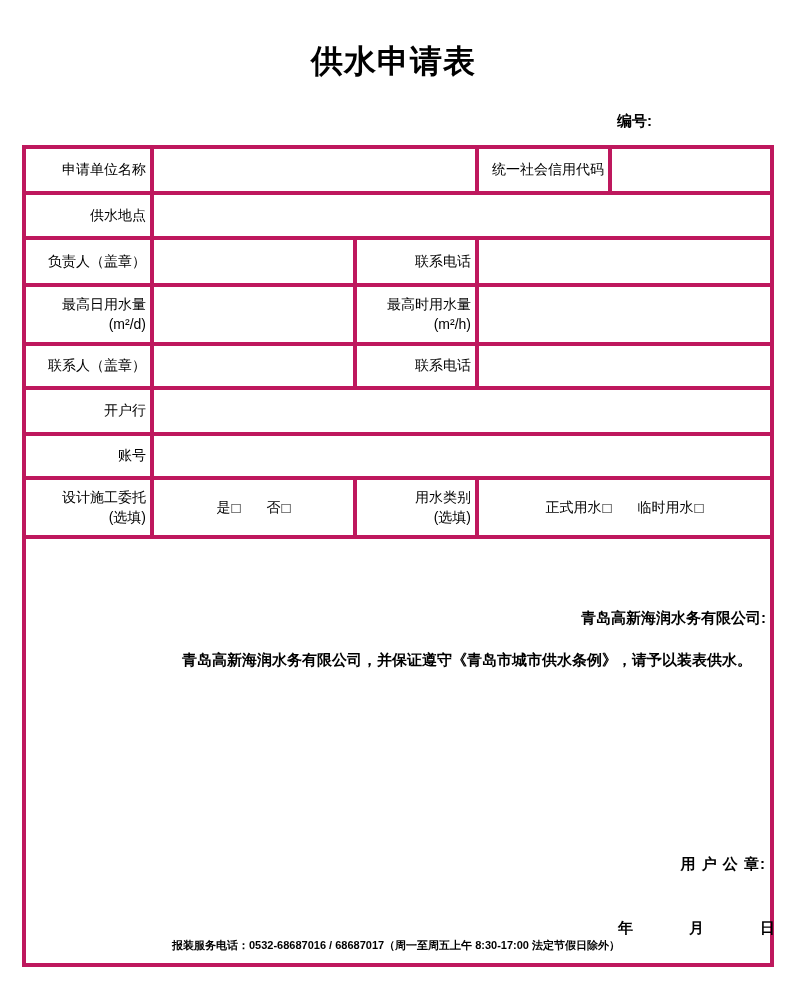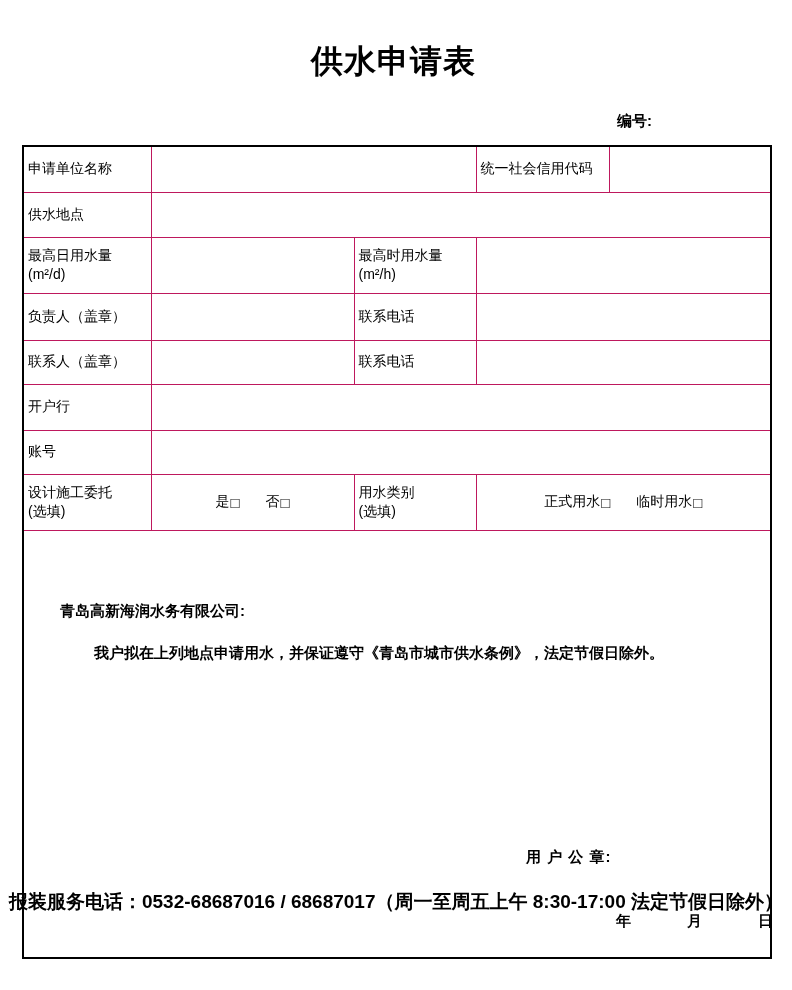--- a/index.html
+++ b/index.html
@@ -26,23 +26,23 @@
   }
 
   table.form {
     position: absolute; top: 145px; left: 22px;
     width: 748px;
     border-collapse: collapse;
     table-layout: fixed;
     border: 2px solid #000;
   }
   table.form td {
-    border: 1px solid #be185d;
+    border: 4px solid #be185d;
     font-size: 14px;
-    text-align: left;
+    text-align: right;
     vertical-align: middle;
     padding: 8px 4px;
     line-height: 1.4;
   }
   td.lbl { font-weight: 400; }
   td.fill { background: #fff; }
 
   .two-line span { display: block; }
 
   .opt-row { display: flex; justify-content: center; align-items: center; }
@@ -55,23 +55,23 @@
     text-align: left;
     vertical-align: top;
     padding: 0;
   }
   .company { margin: 42px 0 0 32px; font-size: 15px; font-weight: 700; }
   .statement { margin: 21px 14px 0 66px; font-size: 15px; font-weight: 700; }
   .seal { margin: 183px 0 0 498px; font-size: 15px; font-weight: 700; letter-spacing: 1px; }
   .date-line { margin: 43px 0 0 588px; display: flex; gap: 56px; font-size: 15px; font-weight: 700; }
 
   .footer {
-    position: absolute; top: 889px; left: 0; right: 0;
+    position: absolute; top: 938px; left: 0; right: 0;
     text-align: center;
-    font-size: 19px; font-weight: 700;
+    font-size: 11px; font-weight: 700;
   }
 </style>
 </head>
 <body>
 
 <div class="page">
 
   <div class="title">供水申请表</div>
 
   <div class="serial">编号:</div>
@@ -91,37 +91,37 @@
       <td class="fill" colspan="2"></td>
       <td class="lbl">统一社会信用代码</td>
       <td class="fill"></td>
     </tr>
 
     <tr style="height:45px">
       <td class="lbl">供水地点</td>
       <td class="fill" colspan="4"></td>
     </tr>
 
+    <tr style="height:47px">
+      <td class="lbl">负责人（盖章）</td>
+      <td class="fill"></td>
+      <td class="lbl">联系电话</td>
+      <td class="fill" colspan="2"></td>
+    </tr>
+
     <tr style="height:48px">
       <td class="lbl two-line">
         <span>最高日用水量</span>
         <span>(m²/d)</span>
       </td>
       <td class="fill"></td>
       <td class="lbl two-line">
         <span>最高时用水量</span>
         <span>(m²/h)</span>
       </td>
-      <td class="fill" colspan="2"></td>
-    </tr>
-
-    <tr style="height:47px">
-      <td class="lbl">负责人（盖章）</td>
-      <td class="fill"></td>
-      <td class="lbl">联系电话</td>
       <td class="fill" colspan="2"></td>
     </tr>
 
     <tr style="height:44px">
       <td class="lbl">联系人（盖章）</td>
       <td class="fill"></td>
       <td class="lbl">联系电话</td>
       <td class="fill" colspan="2"></td>
     </tr>
 
@@ -166,21 +166,21 @@
             <span>临时用水</span>
                 <span class="box">□</span>
           </span>
         </div>
       </td>
     </tr>
 
     <tr style="height:428px">
       <td class="body-cell" colspan="5">
         <div class="company">青岛高新海润水务有限公司:</div>
-        <div class="statement">我户拟在上列地点申请用水，并保证遵守《青岛市城市供水条例》，法定节假日除外。</div>
+        <div class="statement">青岛高新海润水务有限公司，并保证遵守《青岛市城市供水条例》，请予以装表供水。</div>
         <div class="seal">用 户 公 章:</div>
         <div class="date-line">
           <span>年</span>
           <span>月</span>
           <span>日</span>
         </div>
       </td>
     </tr>
   </tbody>
     </table>

